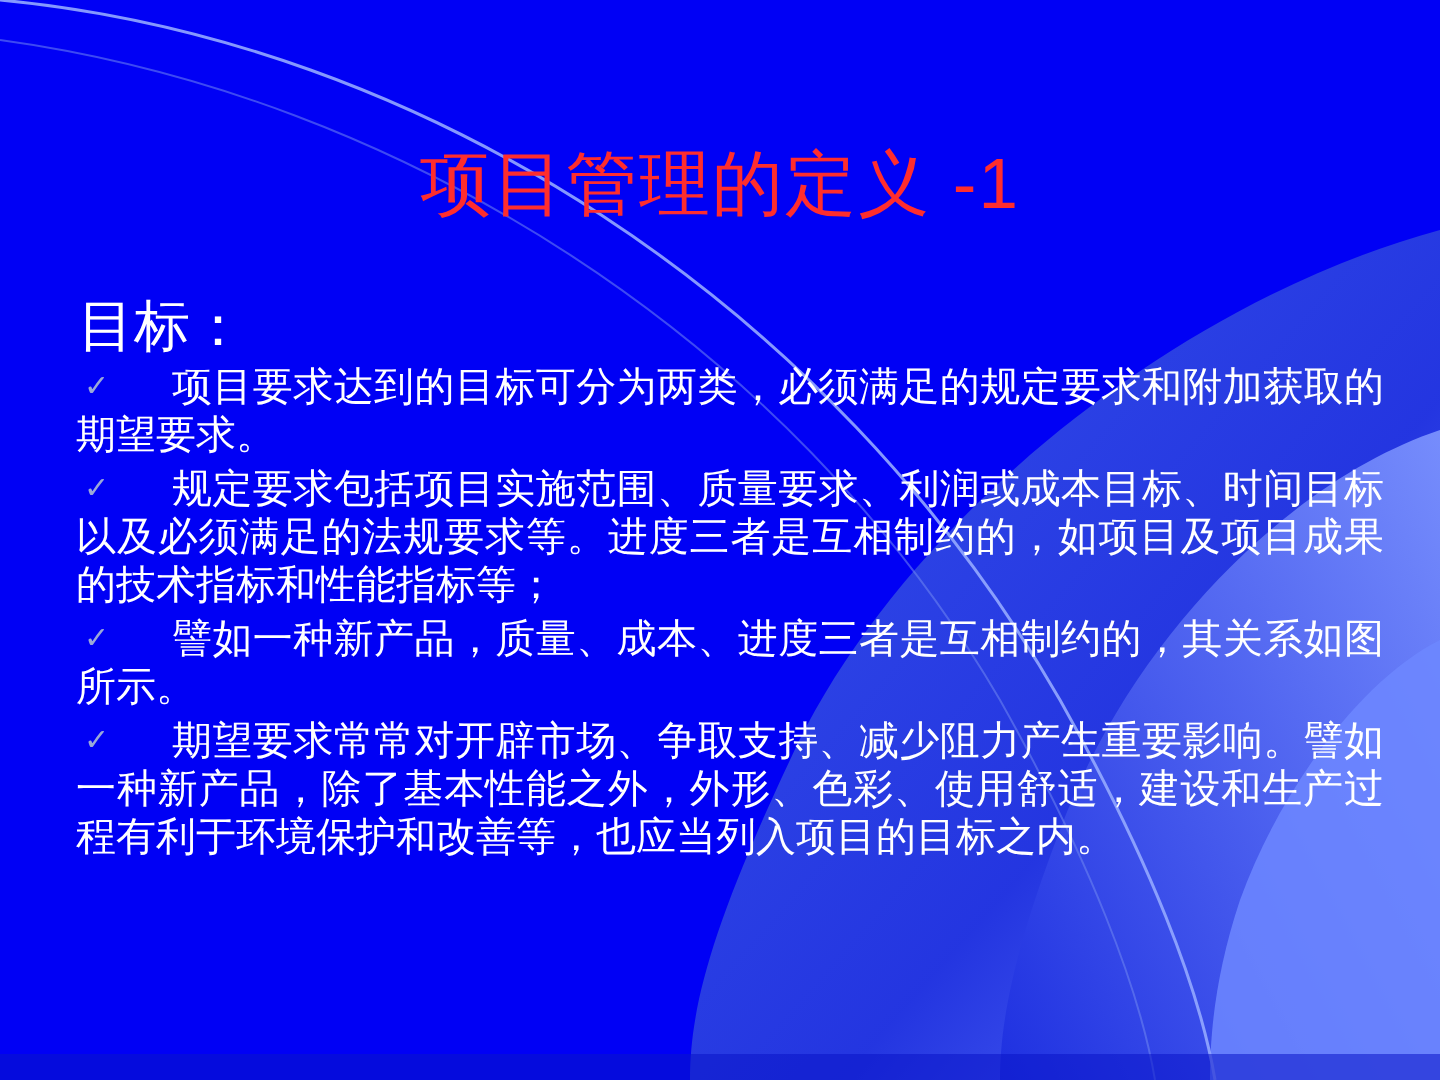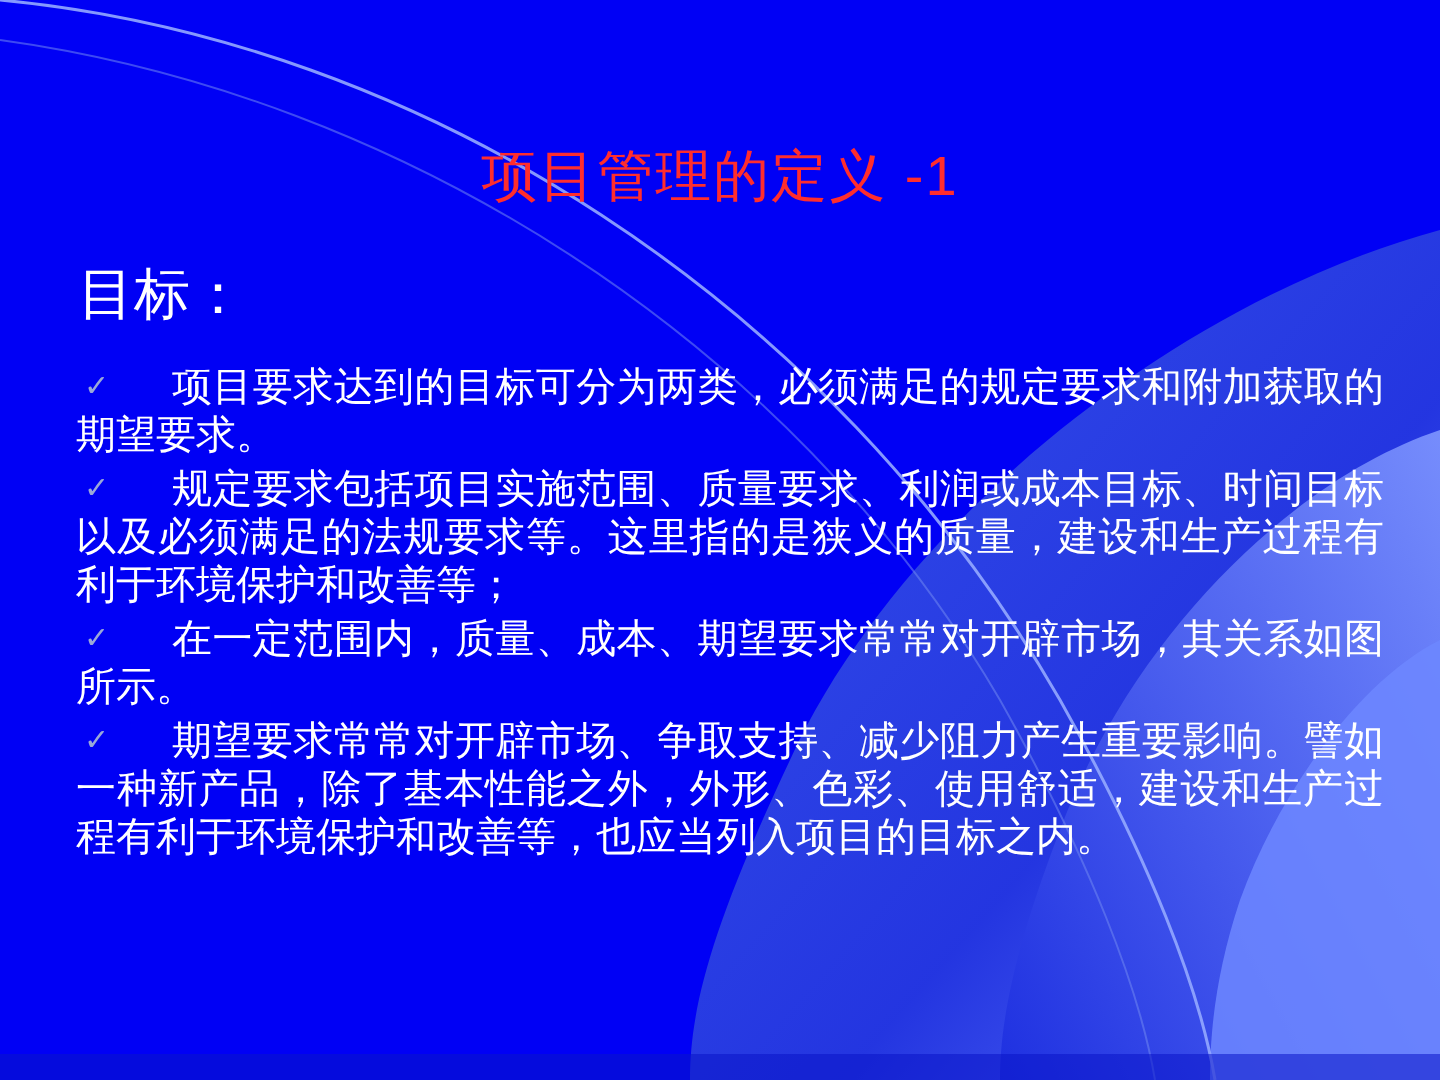--- a/index.html
+++ b/index.html
@@ -27,29 +27,29 @@
     width: 100%;
     height: 100%;
   }
   .slide-title {
     position: absolute;
     top: 148px;
     left: 0;
     width: 1440px;
     text-align: center;
     color: #ff2d2d;
-    font-size: 56px;
+    font-size: 71px;
     line-height: 1.0;
     font-weight: 400;
     letter-spacing: 2px;
     white-space: nowrap;
   }
   .subtitle {
     position: absolute;
-    top: 266px;
+    top: 298px;
     left: 78px;
     color: #ffffff;
     font-size: 56px;
     line-height: 1.0;
     font-weight: 400;
   }
   .bullets {
     position: absolute;
     top: 362px;
     left: 64px;
@@ -114,26 +114,26 @@
 
     <div class="bullets">
 
       <div class="bullet">
         <span class="mark">✓</span>
         <span class="txt">项目要求达到的目标可分为两类，必须满足的规定要求和附加获取的期望要求。</span>
       </div>
 
       <div class="bullet">
         <span class="mark">✓</span>
-        <span class="txt">规定要求包括项目实施范围、质量要求、利润或成本目标、时间目标以及必须满足的法规要求等。这里指的是狭义的质量，建设和生产过程有利于环境保护和改善等；</span>
+        <span class="txt">规定要求包括项目实施范围、质量要求、利润或成本目标、时间目标以及必须满足的法规要求等。进度三者是互相制约的，如项目及项目成果的技术指标和性能指标等；</span>
       </div>
 
       <div class="bullet">
         <span class="mark">✓</span>
-        <span class="txt">在一定范围内，质量、成本、期望要求常常对开辟市场，其关系如图所示。</span>
+        <span class="txt">譬如一种新产品，质量、成本、进度三者是互相制约的，其关系如图所示。</span>
       </div>
 
       <div class="bullet">
         <span class="mark">✓</span>
         <span class="txt">期望要求常常对开辟市场、争取支持、减少阻力产生重要影响。譬如一种新产品，除了基本性能之外，外形、色彩、使用舒适，建设和生产过程有利于环境保护和改善等，也应当列入项目的目标之内。</span>
       </div>
 
     </div>
   </div>
 </div>

